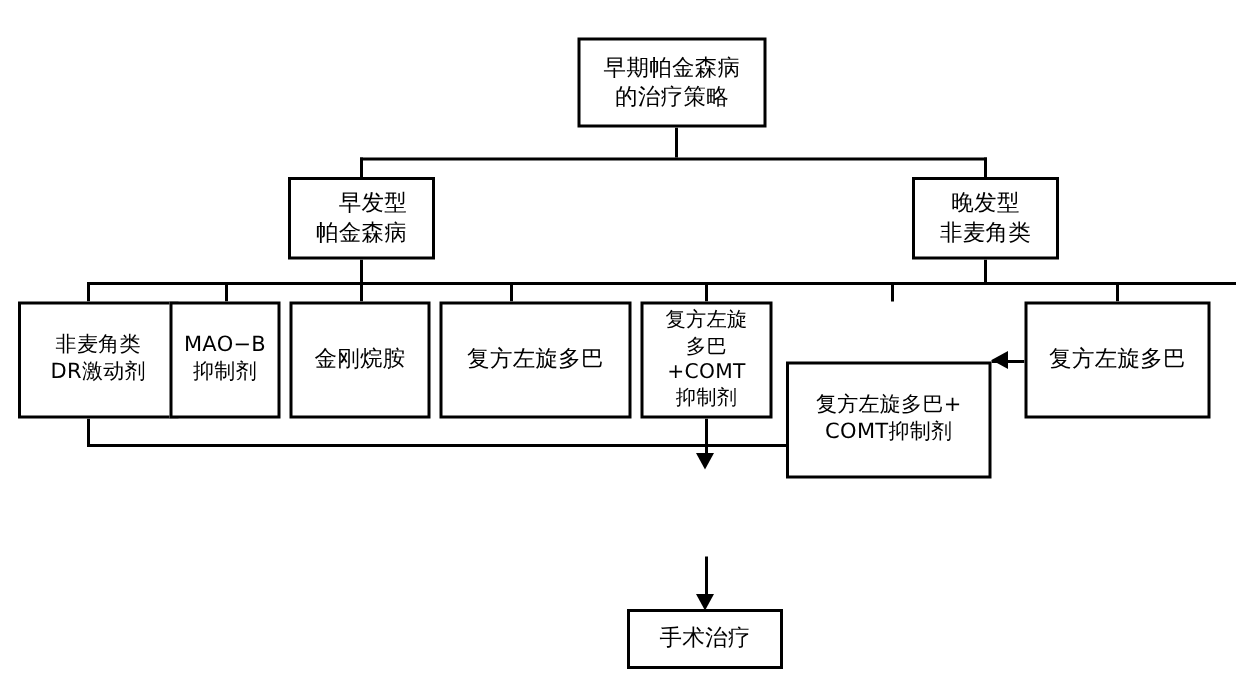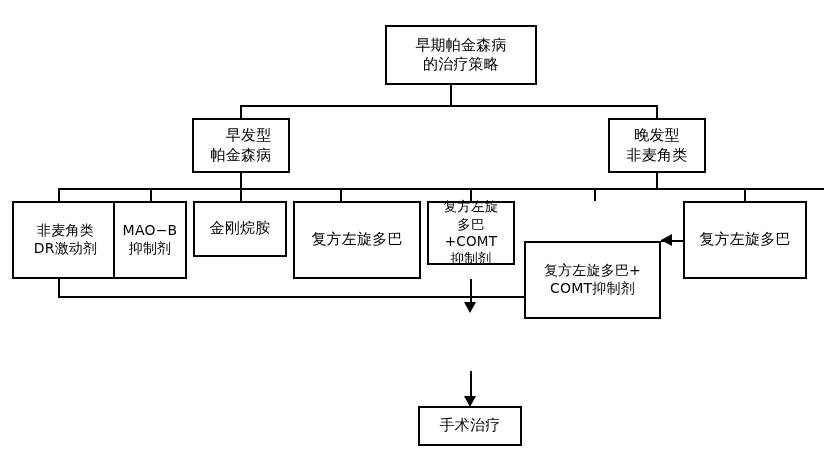--- a/index.html
+++ b/index.html
@@ -75,21 +75,21 @@
     border-bottom: 6px solid transparent;
     border-right: 11px solid #000000;
     z-index: 2;
   }
 </style>
 </head>
 <body>
 
 <div id="canvas">
 
-  <div class="node" style="left:385px; top:25px; width:152px; height:60px;">
+  <div class="node" style="left:385px; top:25px; width:126px; height:60px;">
     <span class="lbl">早期帕金森病
 的治疗策略</span>
   </div>
 
   <div class="vline" style="left:450px; top:85px; height:20px;"></div>
 
   <div class="hline" style="left:240px; top:105px; width:418px;"></div>
 
   <div class="vline" style="left:240px; top:105px; height:13px;"></div>
   <div class="vline" style="left:656px; top:105px; height:13px;"></div>
@@ -124,29 +124,29 @@
   <div class="node small" style="left:12px; top:201px; width:107px; height:78px;">
     <span class="lbl">非麦角类
 DR激动剂</span>
   </div>
 
   <div class="node small" style="left:113px; top:201px; width:74px; height:78px;">
     <span class="lbl">MAO−B
 抑制剂</span>
   </div>
 
-  <div class="node" style="left:193px; top:201px; width:94px; height:56px;">
+  <div class="node" style="left:193px; top:201px; width:94px; height:78px;">
     <span class="lbl">金刚烷胺</span>
   </div>
 
   <div class="node" style="left:293px; top:201px; width:128px; height:78px;">
     <span class="lbl">复方左旋多巴</span>
   </div>
 
-  <div class="node tiny" style="left:427px; top:201px; width:88px; height:64px;">
+  <div class="node tiny" style="left:427px; top:201px; width:88px; height:78px;">
     <span class="lbl">复方左旋
 多巴+COMT
 抑制剂</span>
   </div>
 
   <div class="node small" style="left:524px; top:201px; width:137px; height:78px;margin-top:40px;">
     <span class="lbl">复方左旋多巴+
 COMT抑制剂</span>
   </div>
 

